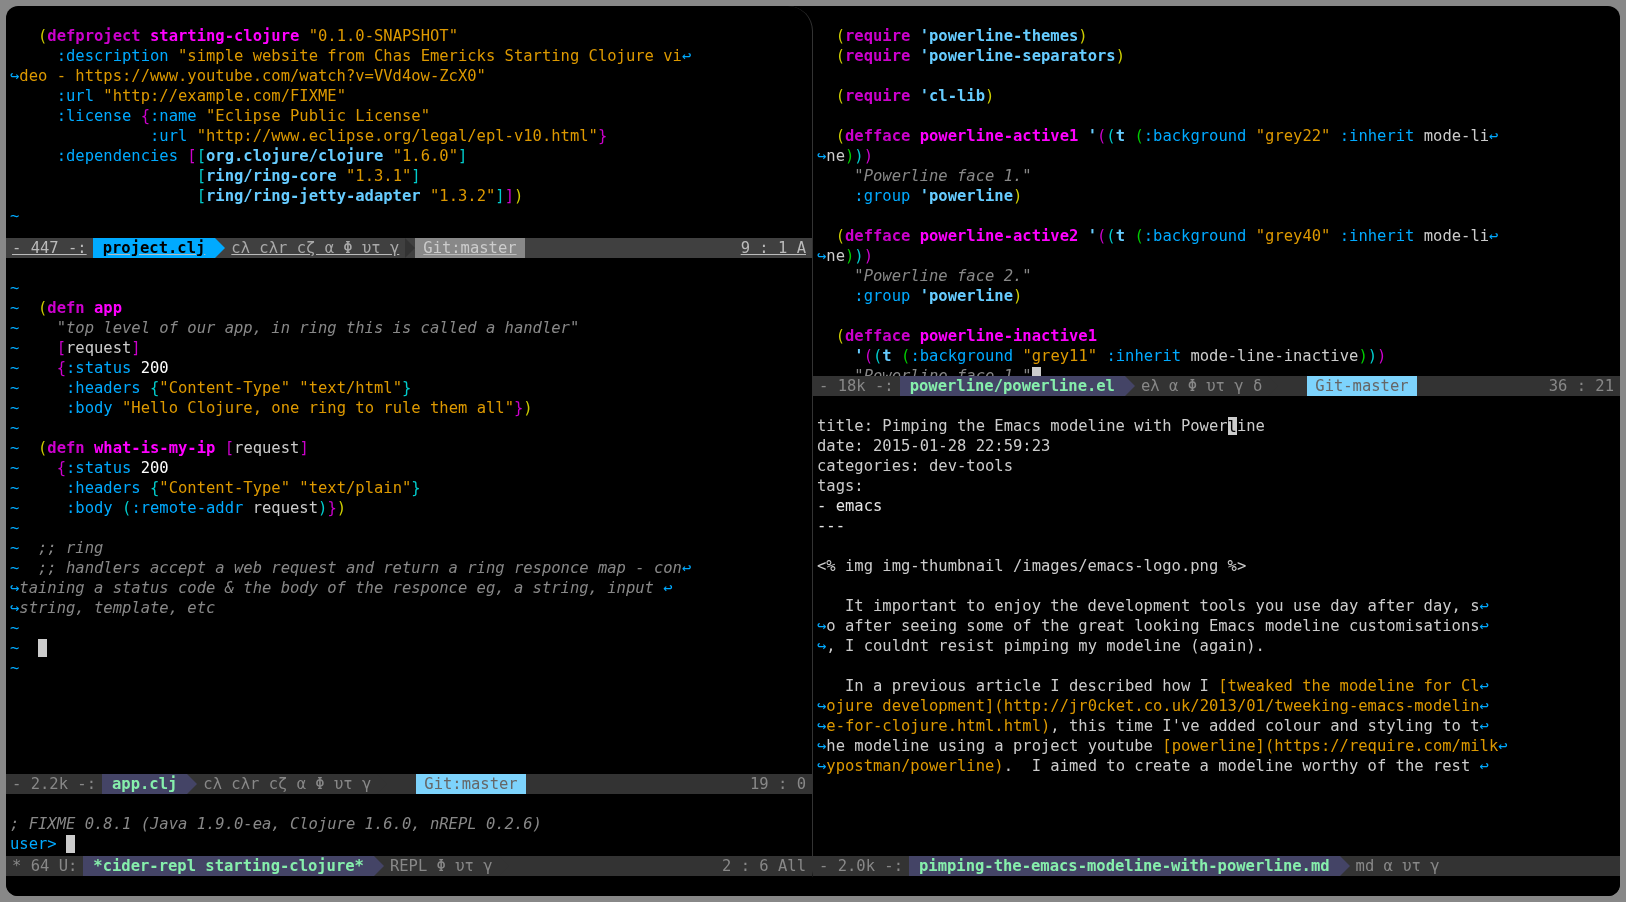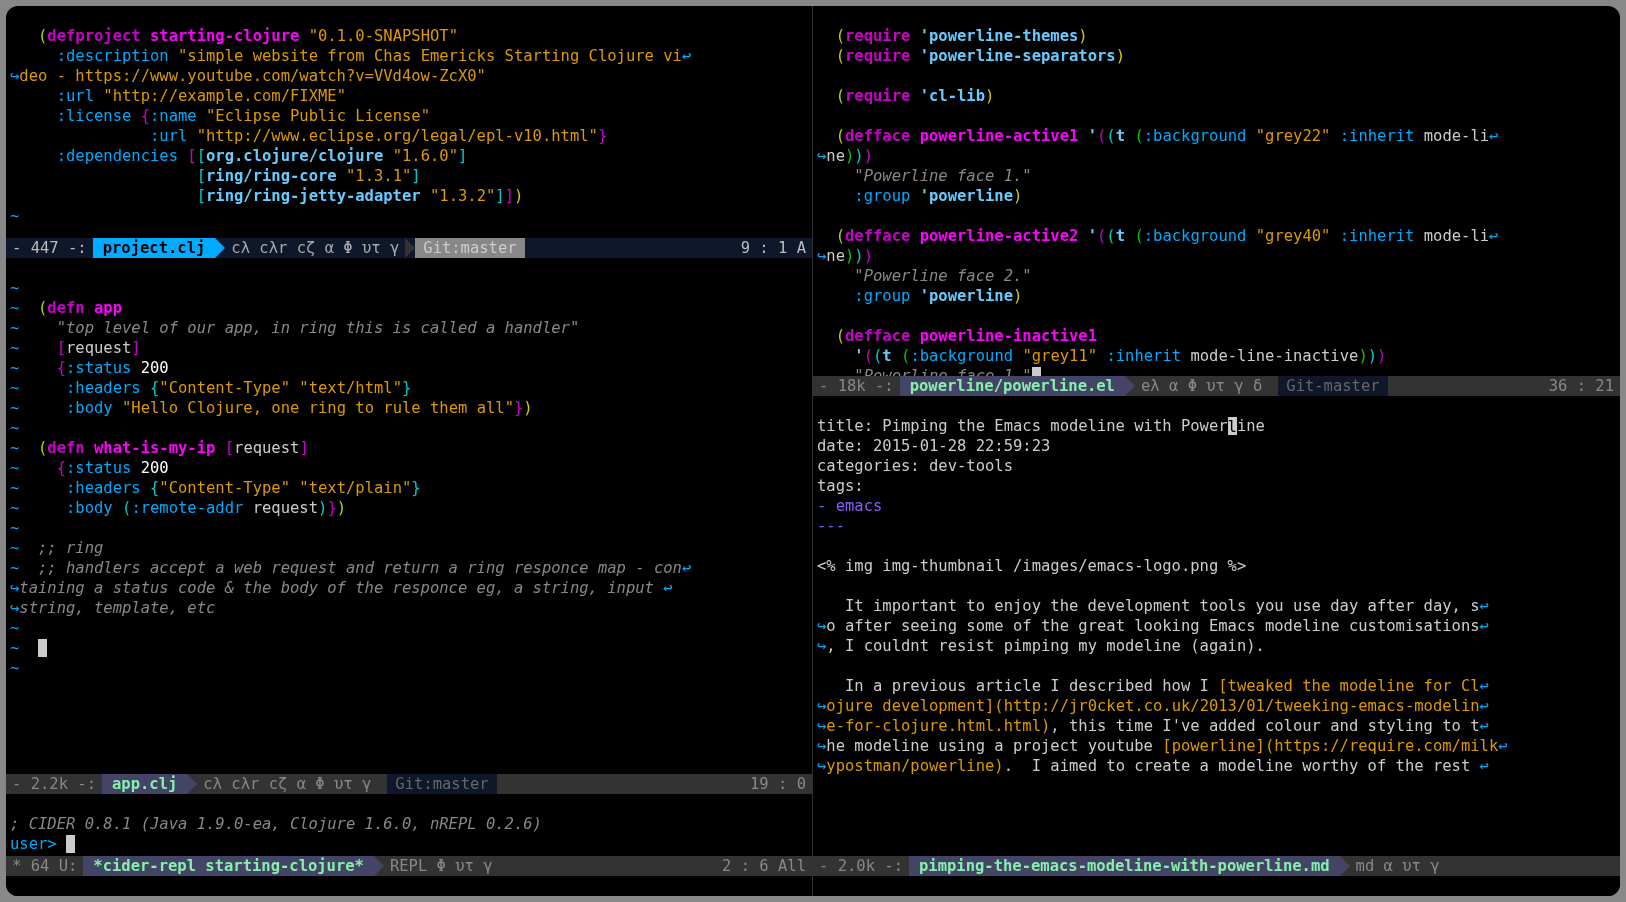--- a/index.html
+++ b/index.html
@@ -14,62 +14,62 @@
   padding: 6px;
 }
 .frame {
   background: #000;
   width: 100%;
   height: 100%;
   border-radius: 12px;
   overflow: hidden;
   display: flex;
 }
-.left, .right { display: flex; flex-direction: column; height: 100%; }
+.left, .right { display: flex; flex-direction: column; height: 100%; border-radius: 25px; }
 .left { width: 50%; border-right: 1px solid #333; }
 .right { width: 50%; }
 .pane { position: relative; overflow: hidden; }
 .code { white-space: pre; padding: 0 4px; color: #ccc; }
 .tilde { color: #0af; }
 .modeline {
   background: #333;
   color: #888;
   display: flex;
   align-items: center;
   height: 20px;
   font-size: 15.5px;
   white-space: nowrap;
 }
-.modeline.active { background: #0f172a; color: #bbb; }
+.modeline.active { background: #404040; color: #bbb; text-decoration: underline; }
 .ml-seg { padding: 0 6px; }
 .ml-file { background: #0af; color: #000; padding: 0 10px; font-weight: bold; }
 .ml-file.inactive { background: #446; color: #86efac; }
 .ml-arrow { width: 0; height: 0; border-top: 10px solid transparent; border-bottom: 10px solid transparent; }
 .ml-arrow.blue-r { border-left: 10px solid #0af; }
 .ml-arrow.gray-r { border-left: 10px solid #333; }
 .ml-arrow.d-r { border-left: 10px solid #446; }
 .ml-git { background: #888; color: #ccc; padding: 0 8px; }
-.ml-git.inactive { background: #0f172a; color: #666; }
+.ml-git.inactive { background: #7dd3fc; color: #666; margin-left: 29px; }
 .ml-pos { margin-left: auto; padding-right: 6px; }
 .minibuf { background: #000; color: #888; height: 20px; padding: 0 6px; }
 .p1 { color: #cc0; }
 .p2 { color: #c0c; }
 .p3 { color: #0cc; }
 .p4 { color: #0c0; }
 .def { color: #c0c; font-weight: bold; }
 .fn { color: #f0f; font-weight: bold; }
 .sym { color: #6cf; font-weight: bold; }
 .str { color: #d90; }
 .num { color: #ffffff; }
 .com { color: #888; font-style: italic; }
 .doc { color: #888; font-style: italic; }
 .keyword { color: #0af; }
 .link { color: #d90; }
 .yaml-key { color: #ccc; }
-.yaml-dash { color: #8b5cf6; }
+.yaml-dash { color: #e5e5e5; }
 .prompt { color: #0af; }
 .cursor { background: #ccc; color: #000; display: inline-block; width: 1ch; height: 18px; vertical-align: text-bottom; }
 .wrap { color: #0af; }
 </style>
 </head>
 <body>
 
 <div class="frame">
 
   <div class="left">
@@ -127,21 +127,21 @@
       <span class="ml-file inactive">app.clj</span>
       <span class="ml-arrow d-r"></span>
       <span class="ml-seg">cλ cλr cζ α Φ υτ γ</span>
       <span class="ml-arrow gray-r"></span>
       <span class="ml-git inactive">Git:master</span>
       <span class="ml-pos">19 :  0</span>
     </div>
 
     <div class="pane" style="height: 62px;">
       <div class="code">
-<span class="com">; CIDER 0.8.1 (Java 1.9.0-ea, Clojure 1.6.0, nREPL 0.2.6)</span>
+<span class="com">; FIXME 0.8.1 (Java 1.9.0-ea, Clojure 1.6.0, nREPL 0.2.6)</span>
 <span class="prompt">user&gt; </span><span class="cursor"> </span>
       </div>
     </div>
     <div class="modeline">
       <span class="ml-seg">* 64 U:</span>
       <span class="ml-file inactive">*cider-repl starting-clojure*</span>
       <span class="ml-arrow d-r"></span>
       <span class="ml-seg">REPL Φ υτ γ</span>
       <span class="ml-arrow gray-r"></span>
       <span class="ml-pos">2 :  6   All</span>

